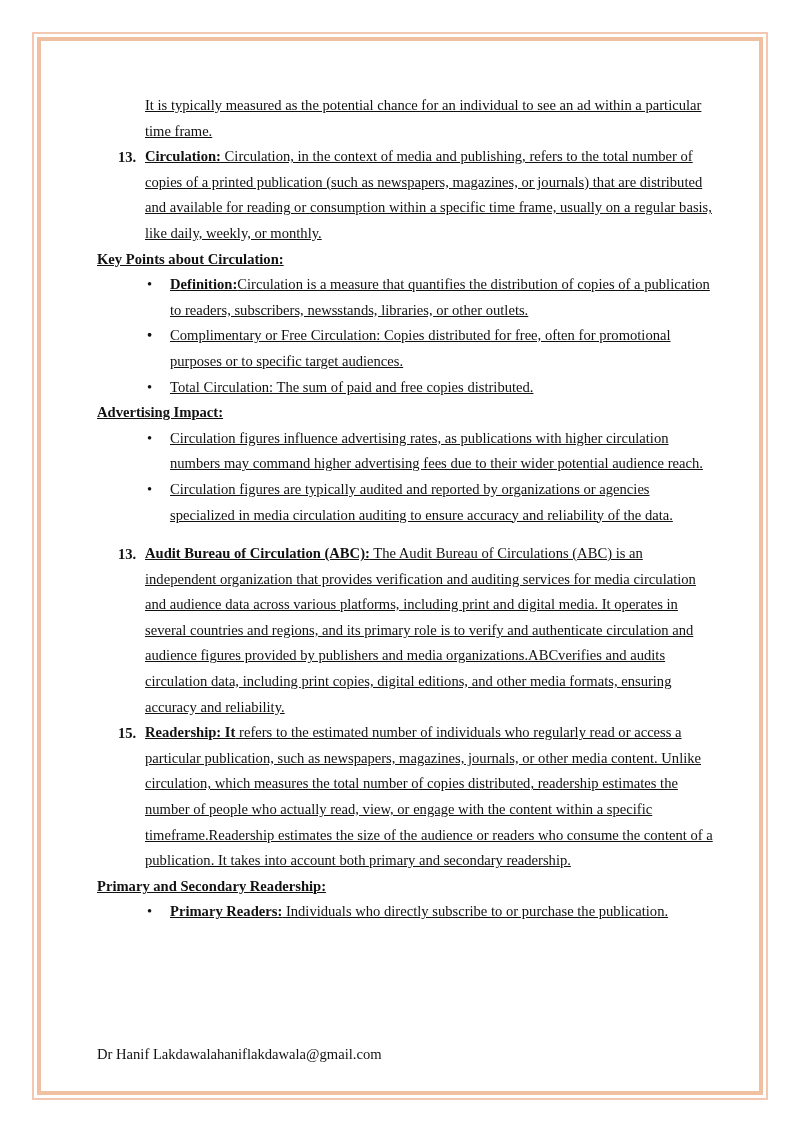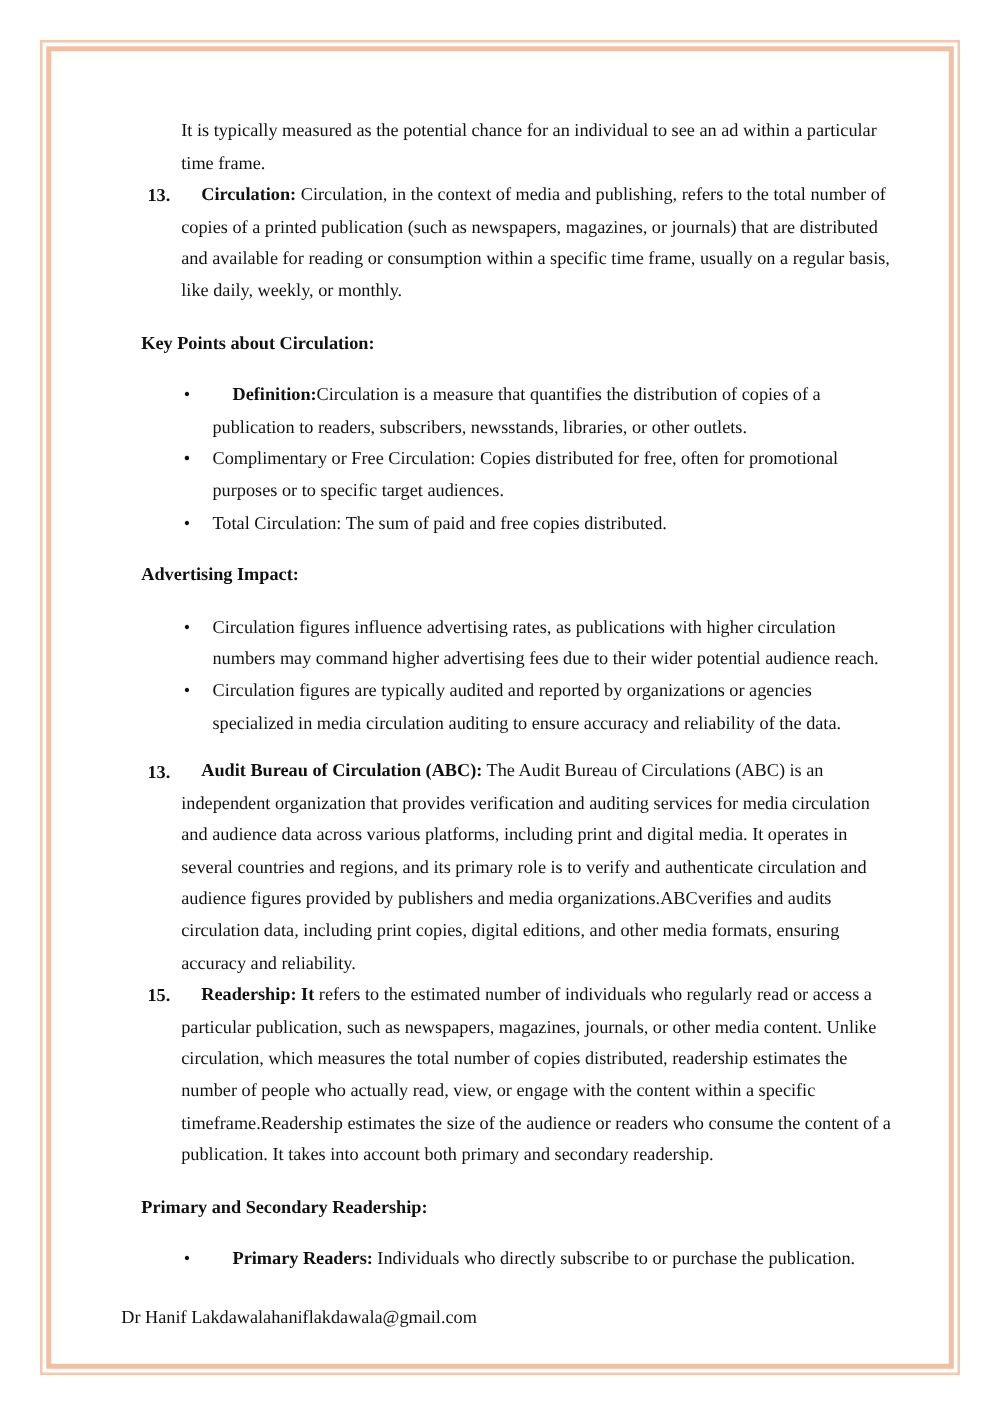--- a/index.html
+++ b/index.html
@@ -2,30 +2,30 @@
 <html><head>
 <meta charset="utf-8">
 <style>
   html, body { margin:0; padding:0; background:#ffffff; }
   body { width:800px; height:1131px; position:relative; overflow:hidden;
          font-family:"Liberation Serif", serif; color:#111; }
   .border-outer { position:absolute; left:32px; top:32px; width:736px; height:1068px;
                   border:2px solid #f2c9b0; box-sizing:border-box; }
   .border-inner { position:absolute; left:37px; top:37px; width:726px; height:1058px;
                   border:4px solid #f0c0a2; box-sizing:border-box; }
-  .content { position:absolute; left:97px; top:93px; width:620px; font-size:14.6px; line-height:25.6px; }
+  .content { position:absolute; left:97px; top:93px; width:620px; font-size:14.6px; line-height:25.6px;text-decoration:underline; }
   .p { margin:0; }
   .indent { padding-left:48px; }
   .num-item { position:relative; padding-left:48px; }
   .num-item .num { position:absolute; left:21px; top:1px; font-weight:bold; }
-  .heading { font-weight:bold; margin:16px; }
+  .heading { font-weight:bold; margin:0; }
   .bullets { margin:0; padding:0; list-style:none; }
   .bullets li { position:relative; padding-left:73px; }
   .bullets li .dot { position:absolute; left:50px; top:0; }
-  b { font-weight:bold;margin-left:16px; }
+  b { font-weight:bold; }
   .gap { height:13px; }
   .footer { position:absolute; top:1046px; left:97px; width:592px; font-size:14.6px;
             display:flex; justify-content:flex-start; }
 </style>
 </head>
 <body>
 
 <div class="border-outer"></div>
 <div class="border-inner"></div>
 

